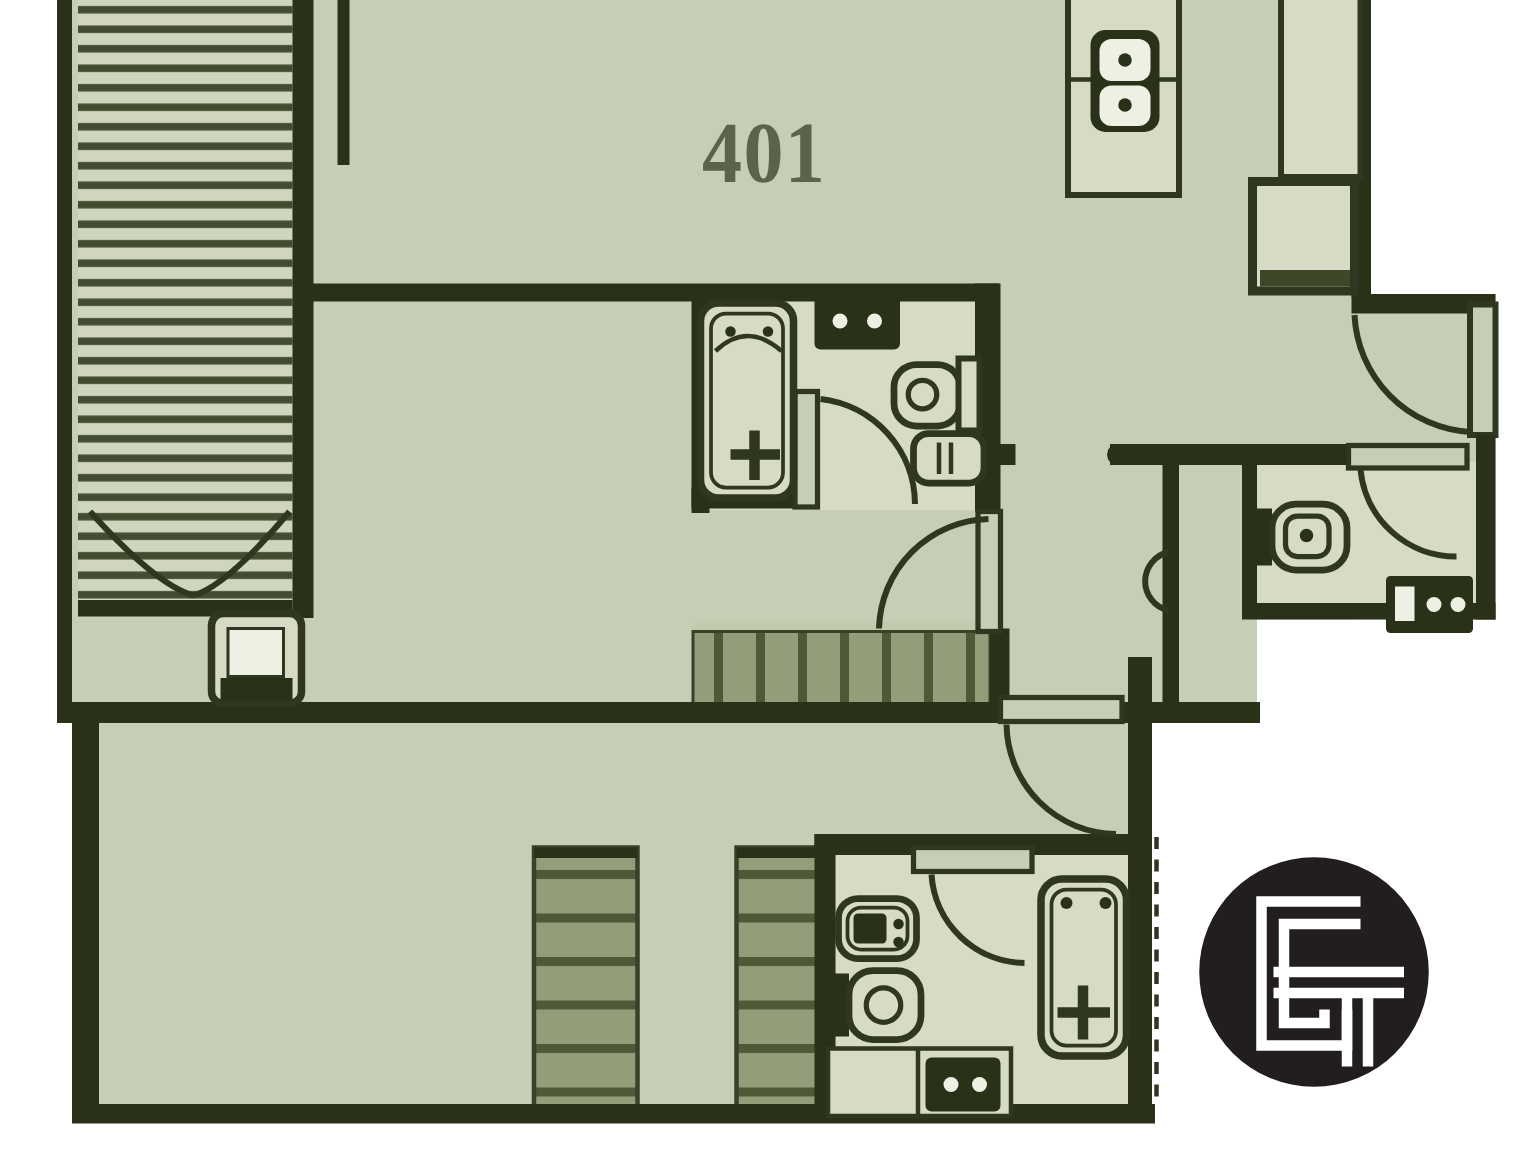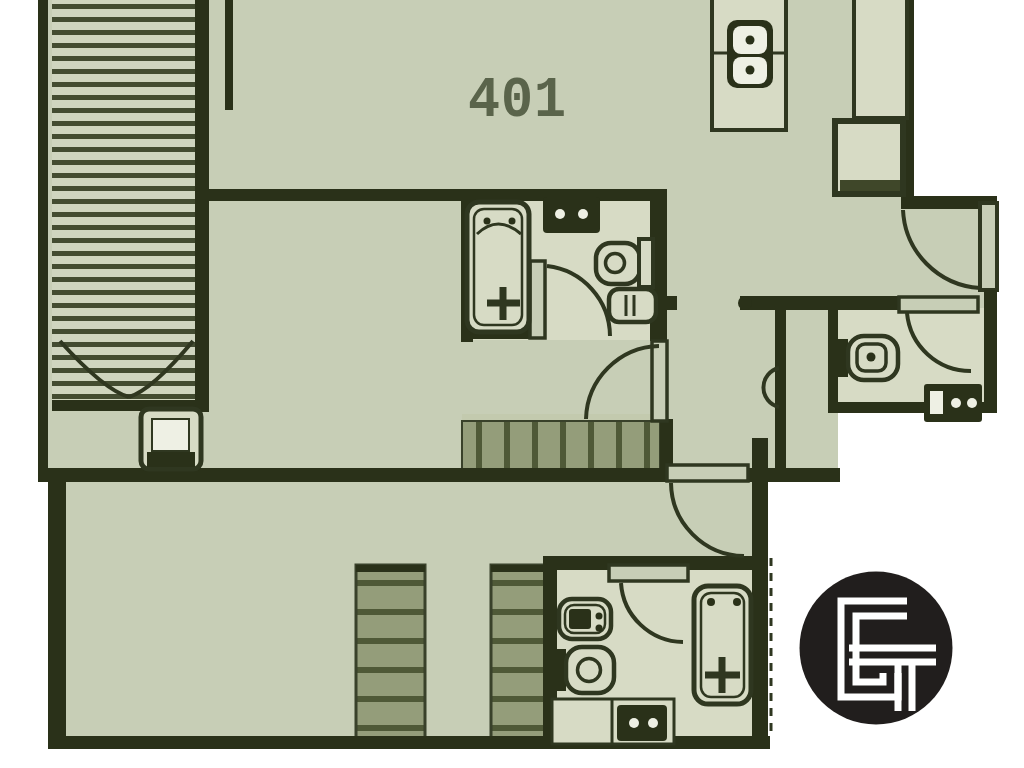--- a/index.html
+++ b/index.html
@@ -1,17 +1,17 @@
 <!DOCTYPE html>
 <html style="--paper: #ffffff; --floor: #c7ceb6; --floor_light: #d7dbc5; --wall: #2a3119; --line: #2f3720; --stair_fill: #949d7a; --stair_tread: #4f5937; --stripe_bar: #434c31; --stripe_bg: #cfd5bf; --stair_edge: #39412a; --cap_light: #c3caae; --shadow: #3f4729; --unit_text: #5a644b; --logo_black: #211e1d; --inner_white: #eef0e4;"><head>
 <meta charset="utf-8">
 <style>
   html,body{margin:0;padding:0;background:#fff;}
   .canvas{position:relative;width:1024px;height:768px;background:var(--paper);overflow:hidden;
-          font-family:Liberation Mono, monospace;}
+          font-family:Liberation Serif, serif;}
   .plan-svg{position:absolute;left:0;top:0;}
   .unit-label{position:absolute;left:468px;top:68px;font-size:58px;font-weight:bold;
               color:var(--unit_text);letter-spacing:1px;transform:scaleX(.92);transform-origin:left top;}
   .sr-only{position:absolute;width:1px;height:1px;overflow:hidden;clip:rect(0 0 0 0);}
   
   .floor{fill:var(--floor);}
   .floorlight{fill:var(--floor_light);}
   .paper{fill:var(--paper);}
   .wall{fill:var(--wall);}
   .ln{stroke:var(--line);fill:none;}

